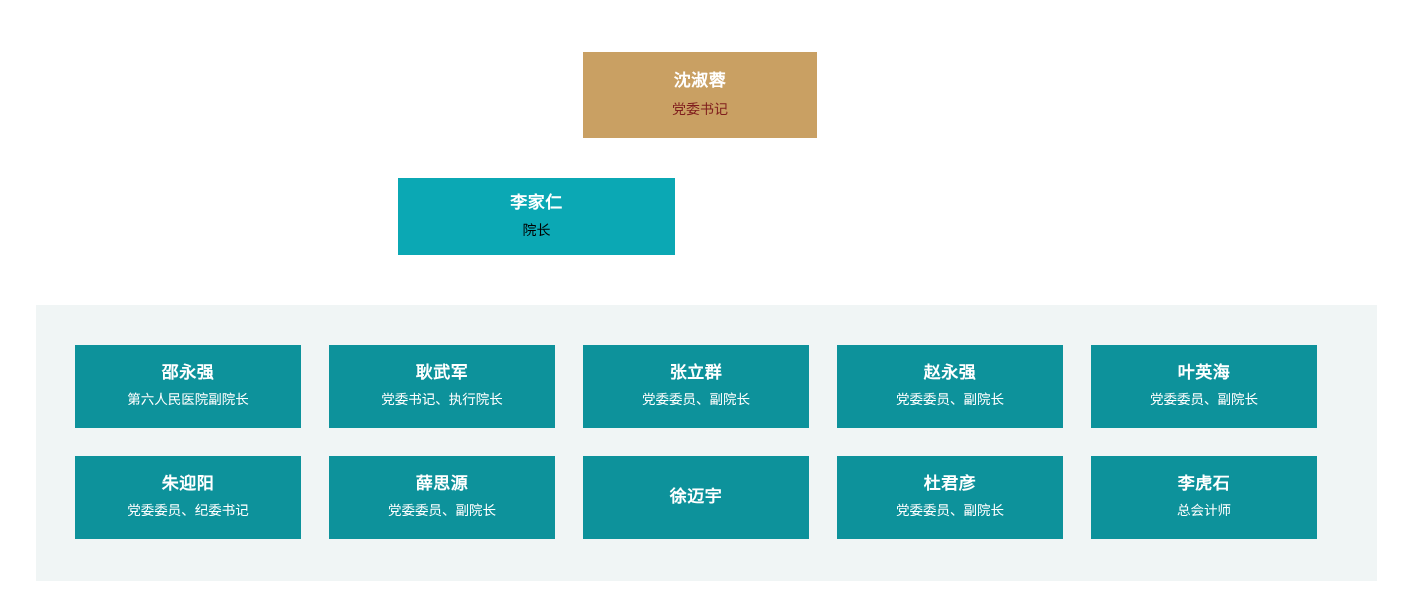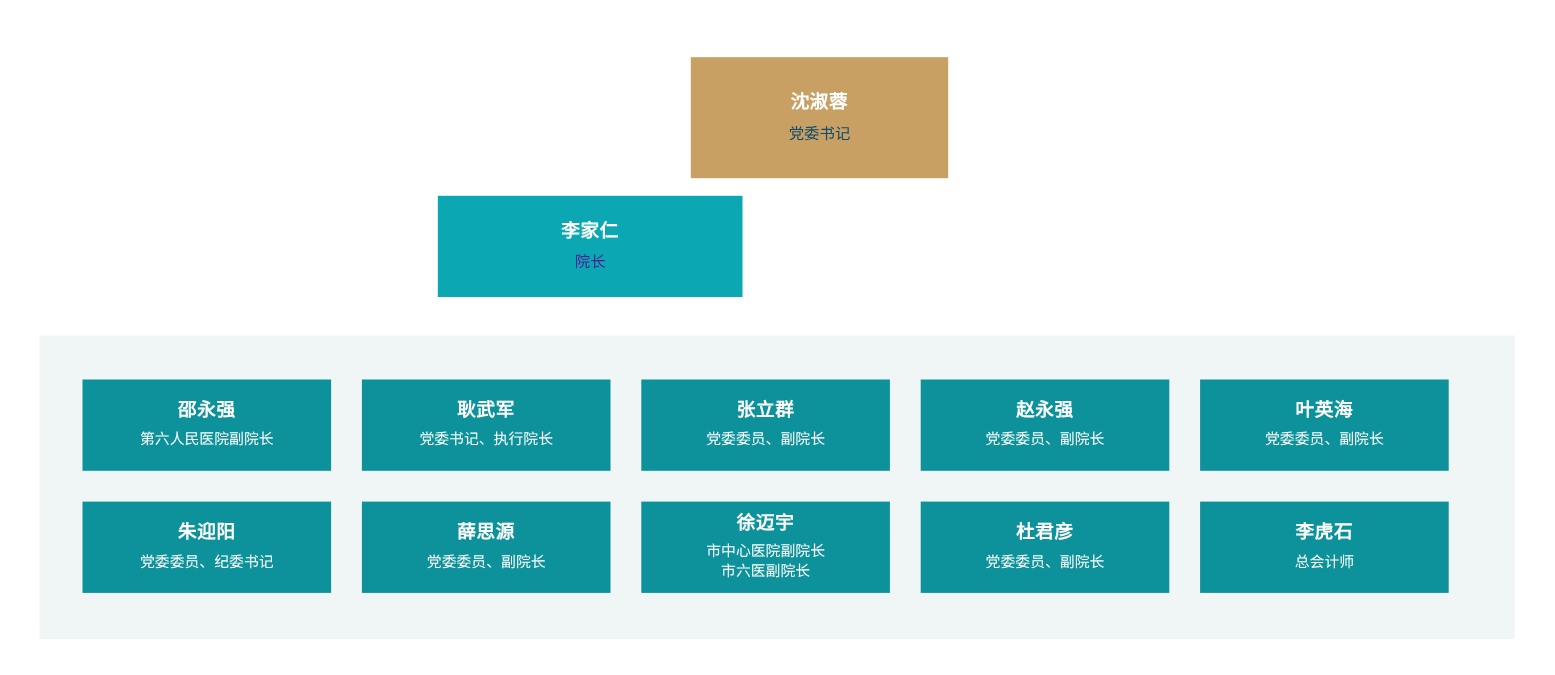--- a/index.html
+++ b/index.html
@@ -39,46 +39,45 @@
     font-weight: bold;
     line-height: 1.35;
     letter-spacing: 0.5px;
     color: #ffffff;
     white-space: nowrap;
   }
   .card .title {
     font-size: 14px;
     font-weight: normal;
     line-height: 1.5;
-    color: #4c1d95;
+    color: #000000;
     margin-top: 6px;
     white-space: nowrap;
   }
   .card .title .line {
     display: block;
   }
 
   
   .level-1 {
     background: #c9a063;
     left: 583px;
     top: 52px;
     width: 234px;
-    height: 110px;
-    margin-left: 45px;
+    height: 86px;
   }
   .level-1 .title {
-    color: #0c4a6e;
+    color: #7f1d1d;
   }
 
   
   .level-2 {
     background: #0ba8b4;
     top: 178px;
-    height: 92px;
+    height: 77px;
   }
   .level-2.l2-a { left: 398px; width: 277px; }
   .level-2.l2-b { left: 732px; width: 274px; }
 
   
   .panel {
     position: absolute;
     left: 36px;
     top: 305px;
     width: 1341px;
@@ -168,24 +167,20 @@
         <span class="title">党委委员、纪委书记</span>
       </div>
 
       <div class="card">
         <span class="name">薛思源</span>
         <span class="title">党委委员、副院长</span>
       </div>
 
       <div class="card two-line">
         <span class="name">徐迈宇</span>
-        <span class="title">
-          <span class="line">市中心医院副院长</span>
-          <span class="line">市六医副院长</span>
-        </span>
       </div>
 
       <div class="card">
         <span class="name">杜君彦</span>
         <span class="title">党委委员、副院长</span>
       </div>
 
       <div class="card">
         <span class="name">李虎石</span>
         <span class="title">总会计师</span>

